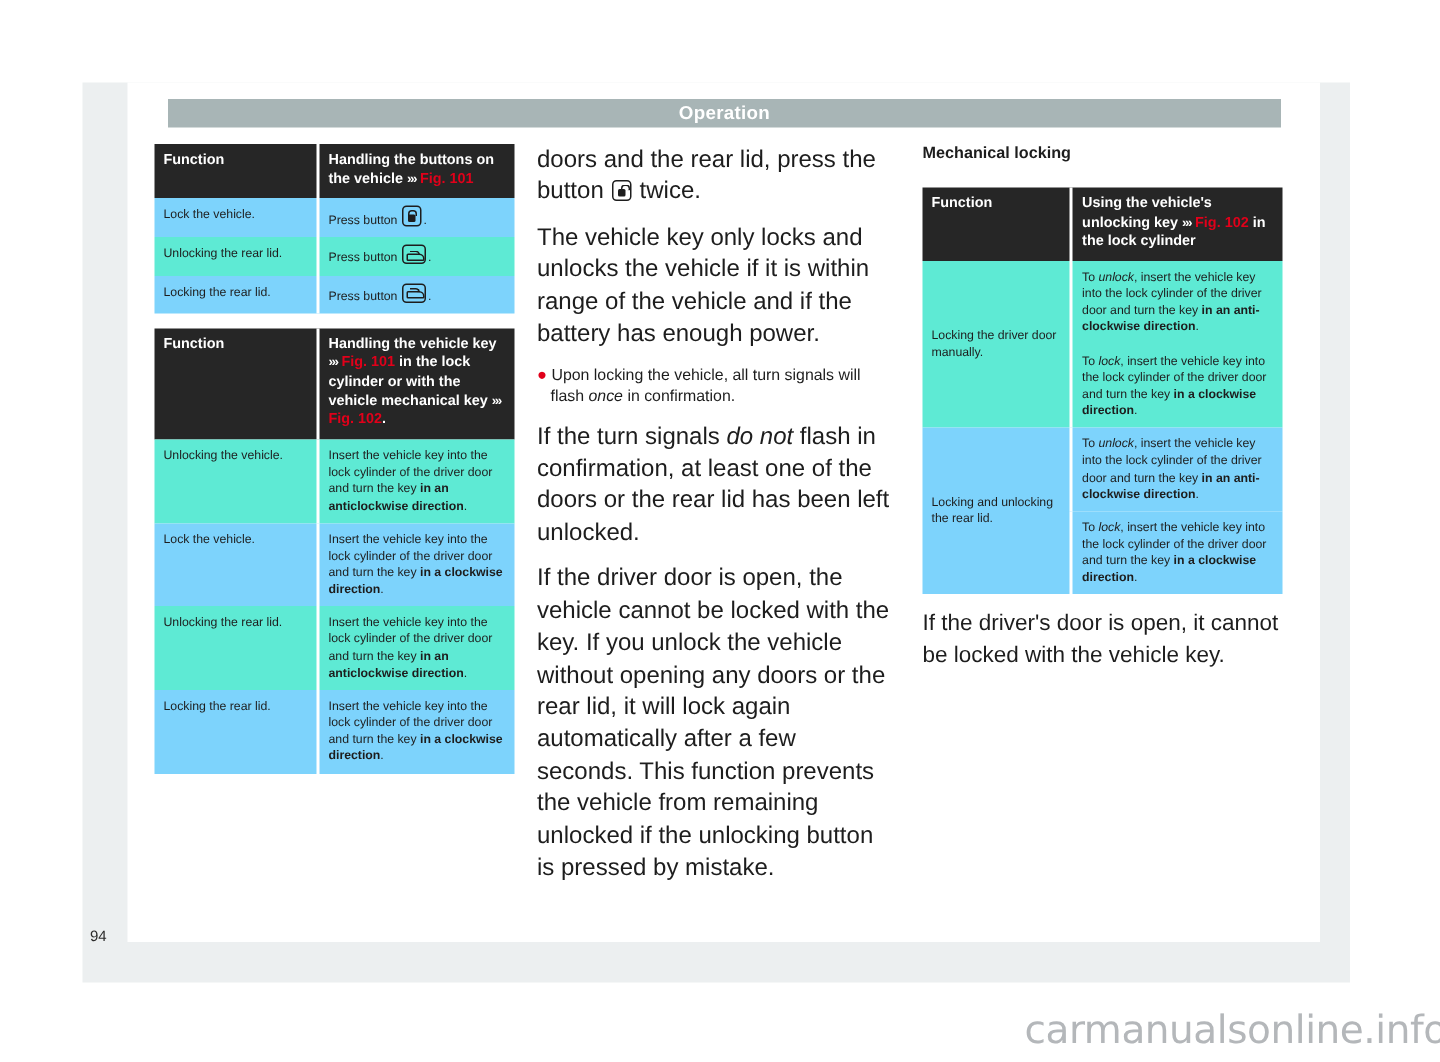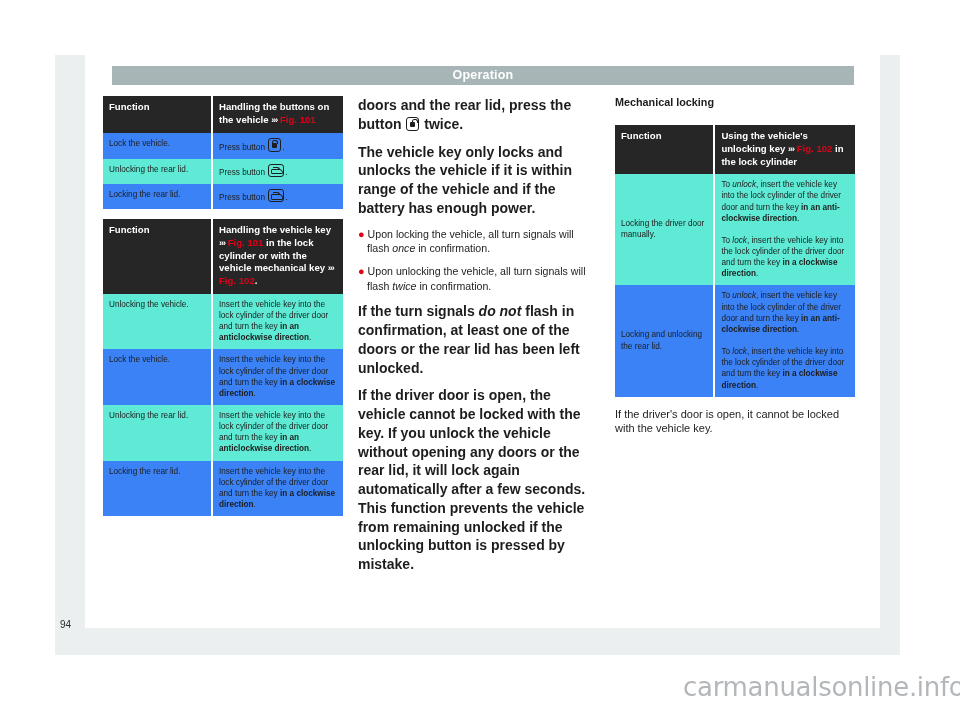--- a/index.html
+++ b/index.html
@@ -67,53 +67,52 @@
   }
   table.man th:last-child{border-right:none;}
   table.man td{
     font-size:8.2px;color:#1d1d1d;
     vertical-align:top;padding:5px 6px 6px 6px;
     line-height:1.36;
     border-right:2px solid #ffffff;
   }
   table.man td:last-child{border-right:none;}
   table.man tr.odd td{background:#5eead4;}
-  table.man tr.even td{background:#3b82f6;margin-top:44px;}
+  table.man tr.even td{background:#7dd3fc;margin-top:44px;}
 
   .t1 th:first-child,.t1 td:first-child{width:40%;}
   .t2 th:first-child,.t2 td:first-child{width:40%;}
   .t3 th:first-child,.t3 td:first-child{width:36%;}
 
   .th-first{font-size:10.2px;}
   .fig{color:#e1001a;}
   .chev{font-size:9px;letter-spacing:-1px;}
   b,strong{font-weight:bold;}
   i,em{font-style:italic;}
 
   
   p.body{
-    font-size:14px;color:#1d1d1d;line-height:1.34;
+    font-size:16px;color:#1d1d1d;line-height:1.34;
     margin:0 0 9px 0;
-    font-weight:bold;
   }
   p.bullet{
     font-size:10.6px;color:#1d1d1d;line-height:1.34;
     margin:0 0 9px 0;padding-left:9px;text-indent:-9px;
   }
   .dot{color:#e1001a;font-size:11px;}
   p.note{
     font-size:10.6px;color:#1d1d1d;line-height:1.34;
     margin:6px 0 0 0;
   }
   h3.sub{
     font-size:10.8px;font-weight:bold;color:#1d1d1d;
     margin:0 0 17px 0;
   }
   .tail{
-    font-size:11px;color:#1d1d1d;line-height:1.34;
+    font-size:15px;color:#1d1d1d;line-height:1.34;
     margin:4px 0 0 0;
   }
 
   
   .ic{
     display:inline-block;vertical-align:-2px;
     width:11px;height:12px;
     border:1px solid #1d1d1d;border-radius:3px;
     position:relative;margin:0 1px;
   }
@@ -221,21 +220,20 @@
 
   </div>
 
   <div class="col col-2">
     <p class="body"><span>doors and the rear lid, press the button </span><span class="ic ic-unlock"></span><span> twice.</span></p>
 
     <p class="body">The vehicle key only locks and unlocks the vehicle if it is within range of the vehicle and if the battery has enough power.</p>
 
     <p class="bullet"><span class="dot">●</span> <span>Upon locking the vehicle, all turn signals will flash </span><i>once</i><span> in confirmation.</span></p>
 
-    <p class="bullet"><span class="dot">●</span> <span>Upon unlocking the vehicle, all turn signals will flash </span><i>twice</i><span> in confirmation.</span></p>
 
     <p class="body"><span>If the turn signals </span><i>do not</i><span> flash in confirmation, at least one of the doors or the rear lid has been left unlocked.</span></p>
 
     <p class="body">If the driver door is open, the vehicle cannot be locked with the key. If you unlock the vehicle without opening any doors or the rear lid, it will lock again automatically after a few seconds. This function prevents the vehicle from remaining unlocked if the unlocking button is pressed by mistake.</p>
   </div>
 
   <div class="col col-3">
     <h3 class="sub">Mechanical locking</h3>
 
     <table class="man t3">

